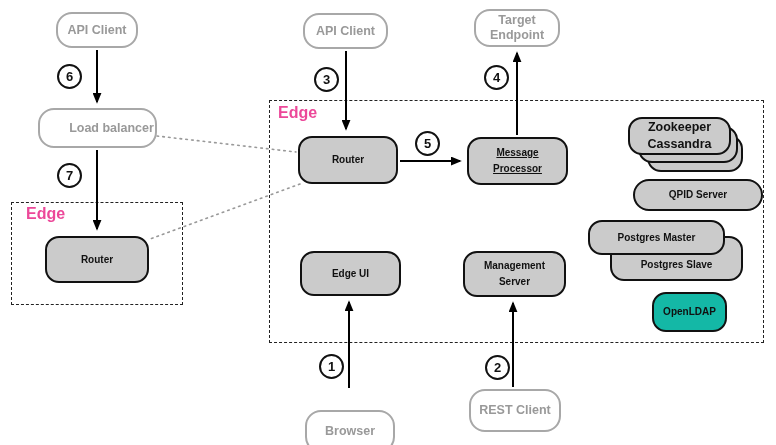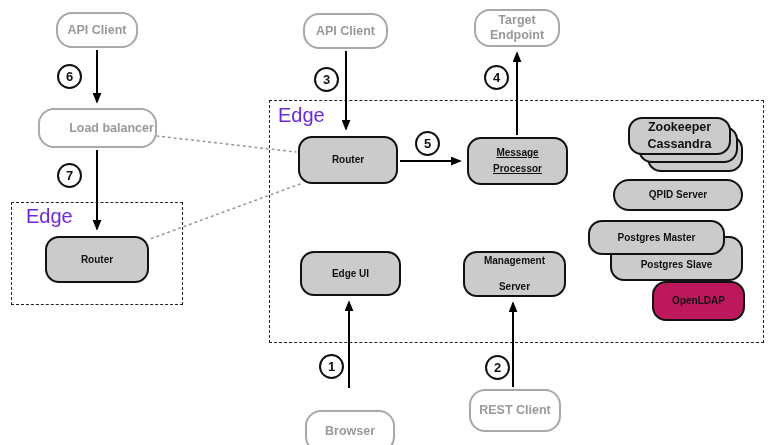--- a/index.html
+++ b/index.html
@@ -7,21 +7,21 @@
     position:relative; width:776px; height:445px; overflow:hidden;
     font-family:"Liberation Sans", sans-serif; background:#ffffff;
   }
   #wires { position:absolute; left:0; top:0; width:776px; height:445px; }
 
   .group {
     position:absolute; border:1.5px dashed #222222; box-sizing:border-box;
     background:transparent;
   }
   .group-label {
-    position:absolute; font-weight:normal; font-size:20px; color:#6d28d9;
+    position:absolute; font-weight:bold; font-size:16px; color:#ec4899;
   }
 
   .node {
     position:absolute; box-sizing:border-box;
     display:flex; flex-direction:column; align-items:center; justify-content:center;
     font-weight:bold; text-align:center;
   }
   .gray-box {
     background:#cbcbcb; border:2px solid #111111; border-radius:14px;
     color:#111111; font-size:10px; line-height:16px;
@@ -39,31 +39,31 @@
 
   
   #api-client-left   { left:56px;  top:12px;  width:82px;  height:36px; }
   #load-balancer     { left:38px;  top:108px; width:119px; height:40px;padding-left:28px; }
   #router-left       { left:45px;  top:236px; width:104px; height:47px; }
   #api-client-mid    { left:303px; top:13px;  width:85px;  height:36px; }
   #target-endpoint   { left:474px; top:9px;   width:86px;  height:38px; }
   #router-main       { left:298px; top:136px; width:100px; height:48px; }
   #message-processor { left:467px; top:137px; width:101px; height:48px;text-decoration:underline; }
   #edge-ui           { left:300px; top:251px; width:101px; height:45px; }
-  #management-server { left:463px; top:251px; width:103px; height:46px;justify-content:space-between; }
+  #management-server { left:463px; top:251px; width:103px; height:46px; }
   #browser           { left:305px; top:390px; width:90px;  height:43px;margin-top:20px; }
   #rest-client       { left:469px; top:389px; width:92px;  height:43px;align-items:center; }
 
   #zk-back  { left:647px; top:135px; width:96px;  height:37px; }
   #zk-mid   { left:638px; top:126px; width:100px; height:37px; }
   #zk-front { left:628px; top:117px; width:103px; height:38px; font-size:12.5px; line-height:17px; }
-  #qpid-server     { left:613px; top:179px; width:130px; height:32px; border-radius:16px; }
+  #qpid-server     { left:633px; top:179px; width:130px; height:32px; border-radius:16px; }
   #postgres-slave  { left:610px; top:236px; width:133px; height:45px; justify-content:flex-end; padding-bottom:6px; }
   #postgres-master { left:588px; top:220px; width:137px; height:35px; }
-  #openldap        { left:652px; top:281px; width:93px;  height:40px; background:#be185d; }
+  #openldap        { left:652px; top:292px; width:75px;  height:40px; background:#14b8a6; }
 
   
   #edge-left-box { left:11px;  top:202px; width:172px; height:103px; }
   #edge-main-box { left:269px; top:100px; width:495px; height:243px; }
   #edge-left-label { left:26px;  top:205px; }
   #edge-main-label { left:278px; top:104px; }
 
   
   #step6 { left:57px;  top:64px; }
   #step7 { left:57px;  top:163px; }

